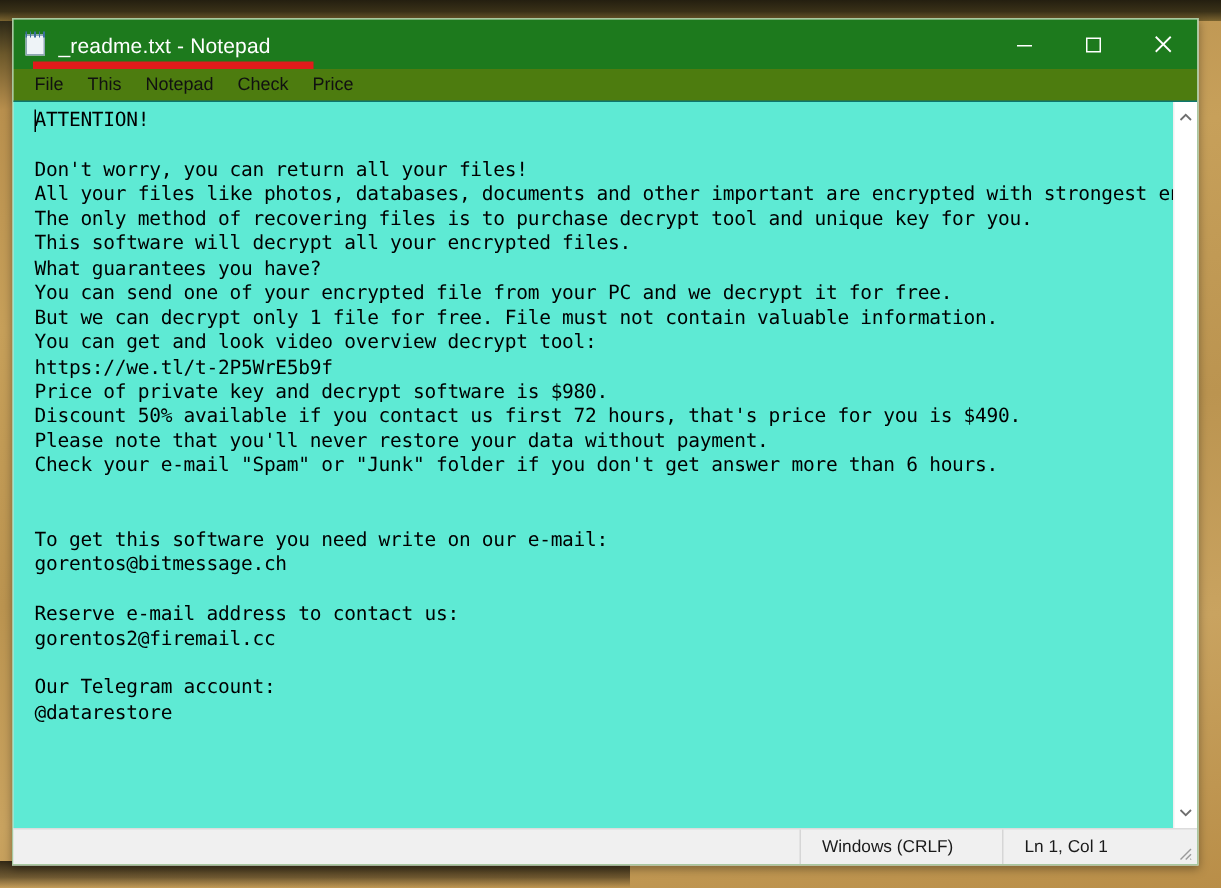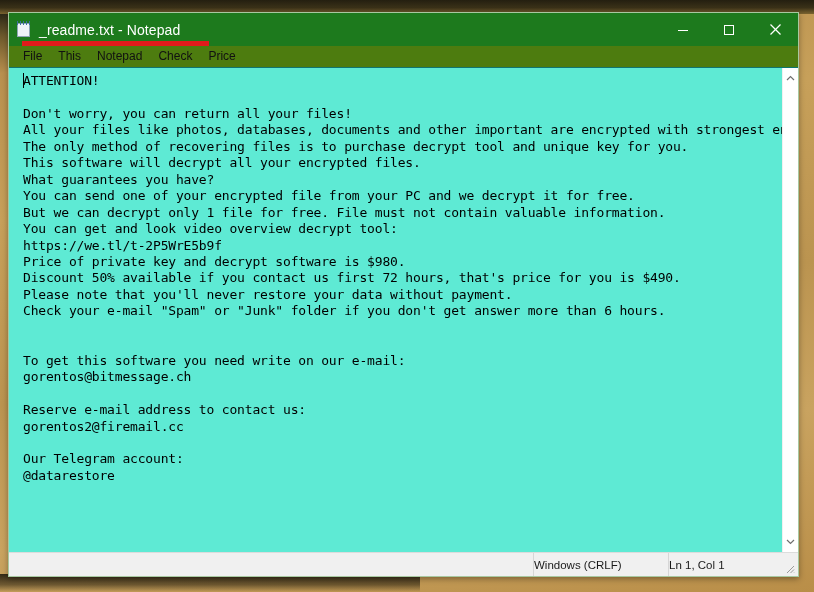--- a/index.html
+++ b/index.html
@@ -203,20 +203,21 @@
     flex: 0 0 auto;
     font-size: 11.5px;
     color: #1a1a1a;
     position: relative;
   }
   .status-spacer { flex: 1 1 auto; }
   .status-cell {
     display: flex;
     align-items: center;
     border-left: 1px solid #d6d6d6;
+    padding-left: 14px;
     white-space: nowrap;
   }
   .status-cell.encoding { width: 135px; box-sizing: border-box; }
   .status-cell.position { width: 130px; box-sizing: border-box; }
   .status-cell.zoom { width: 120px; box-sizing: border-box; }
   .resize-grip {
     position: absolute;
     right: 3px;
     bottom: 2px;
     width: 11px;

